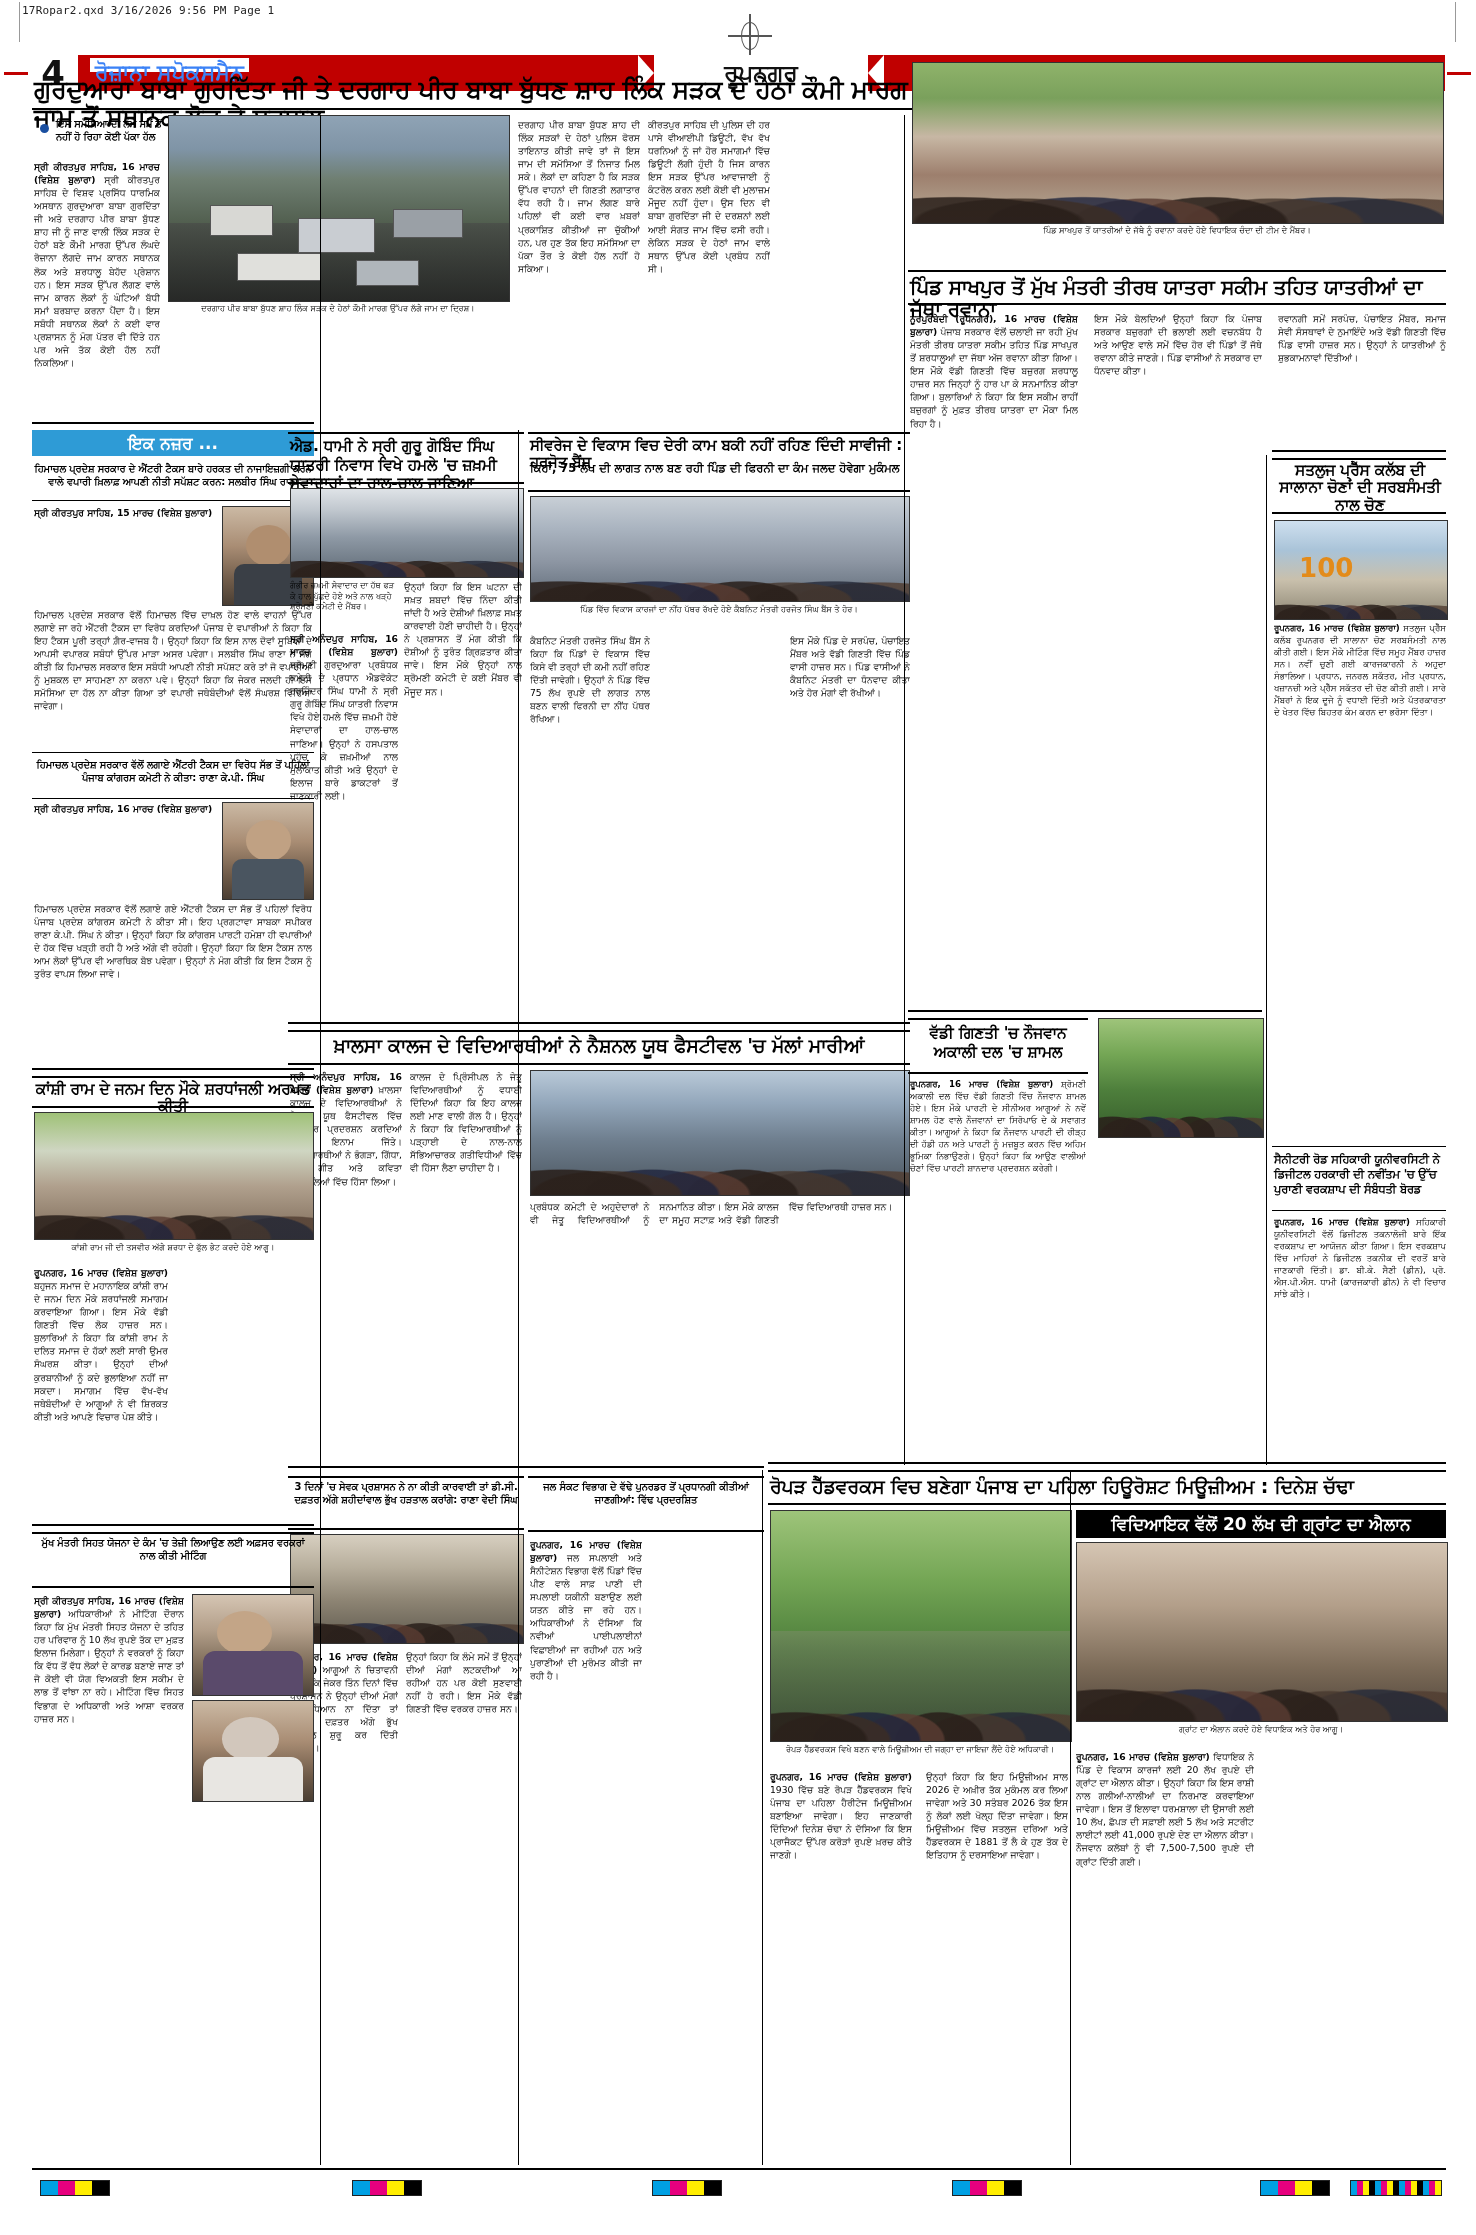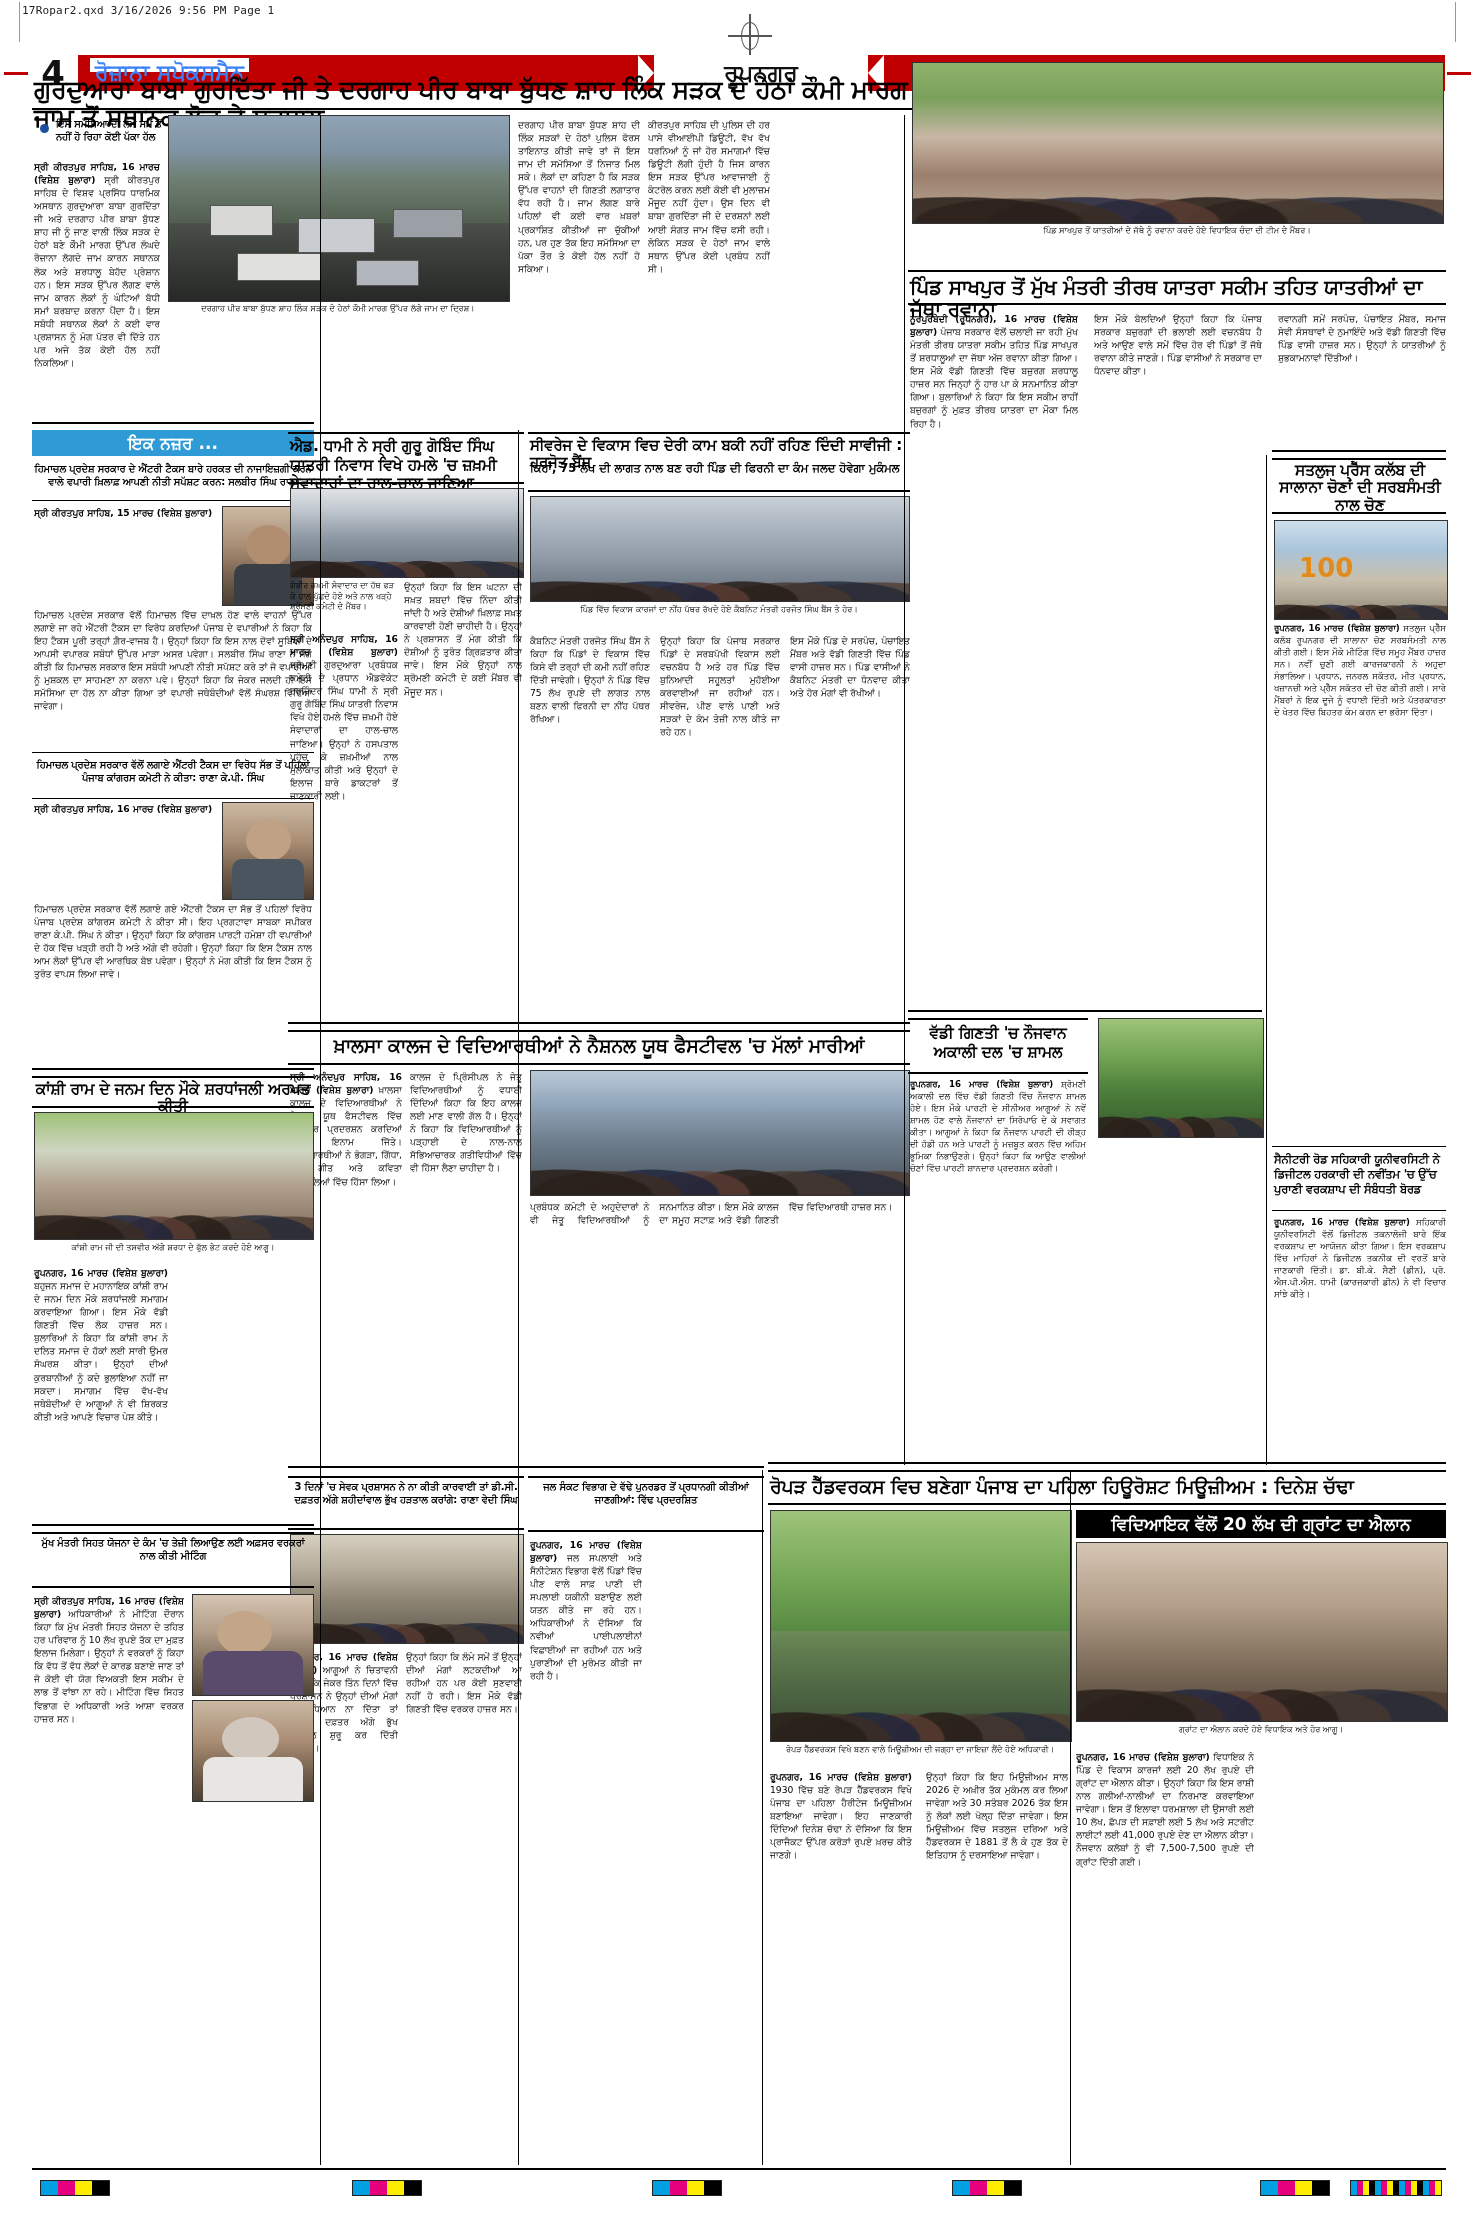--- a/index.html
+++ b/index.html
@@ -211,21 +211,20 @@
 
   <div class="hrule2" style="left:528px;top:432px;width:382px;"></div>
   <div class="hl hl-sub" style="left:530px;top:437px;width:378px;font-size:15px;">ਸੀਵਰੇਜ ਦੇ ਵਿਕਾਸ ਵਿਚ ਦੇਰੀ ਕਾਮ ਬਕੀ ਨਹੀਂ ਰਹਿਣ ਦਿੰਦੀ ਸਾਵੀਜੀ : ਹਰਜੋਤ ਬੈਂਸ</div>
   <div class="deck" style="left:530px;top:461px;width:378px;">ਕਿਹਾ, 75 ਲੱਖ ਦੀ ਲਾਗਤ ਨਾਲ ਬਣ ਰਹੀ ਪਿੰਡ ਦੀ ਫਿਰਨੀ ਦਾ ਕੰਮ ਜਲਦ ਹੋਵੇਗਾ ਮੁਕੰਮਲ</div>
   <div class="hrule2" style="left:528px;top:490px;width:382px;"></div>
   <div class="photo ph-meet" style="left:530px;top:496px;width:378px;height:104px;">
     <div class="ph-figs" style="height:72%;"></div>
   </div>
   <div class="cap" style="left:530px;top:604px;width:378px;">ਪਿੰਡ ਵਿੱਚ ਵਿਕਾਸ ਕਾਰਜਾਂ ਦਾ ਨੀਂਹ ਪੱਥਰ ਰੱਖਦੇ ਹੋਏ ਕੈਬਨਿਟ ਮੰਤਰੀ ਹਰਜੋਤ ਸਿੰਘ ਬੈਂਸ ਤੇ ਹੋਰ।</div>
   <div class="body-txt" style="left:530px;top:634px;width:120px;height:390px;">ਕੈਬਨਿਟ ਮੰਤਰੀ ਹਰਜੋਤ ਸਿੰਘ ਬੈਂਸ ਨੇ ਕਿਹਾ ਕਿ ਪਿੰਡਾਂ ਦੇ ਵਿਕਾਸ ਵਿੱਚ ਕਿਸੇ ਵੀ ਤਰ੍ਹਾਂ ਦੀ ਕਮੀ ਨਹੀਂ ਰਹਿਣ ਦਿੱਤੀ ਜਾਵੇਗੀ। ਉਨ੍ਹਾਂ ਨੇ ਪਿੰਡ ਵਿੱਚ 75 ਲੱਖ ਰੁਪਏ ਦੀ ਲਾਗਤ ਨਾਲ ਬਣਨ ਵਾਲੀ ਫਿਰਨੀ ਦਾ ਨੀਂਹ ਪੱਥਰ ਰੱਖਿਆ।</div>
-  <div class="body-txt" style="left:660px;top:634px;width:120px;height:390px;">ਉਨ੍ਹਾਂ ਕਿਹਾ ਕਿ ਪੰਜਾਬ ਸਰਕਾਰ ਪਿੰਡਾਂ ਦੇ ਸਰਬਪੱਖੀ ਵਿਕਾਸ ਲਈ ਵਚਨਬੱਧ ਹੈ ਅਤੇ ਹਰ ਪਿੰਡ ਵਿੱਚ ਬੁਨਿਆਦੀ ਸਹੂਲਤਾਂ ਮੁਹੱਈਆ ਕਰਵਾਈਆਂ ਜਾ ਰਹੀਆਂ ਹਨ। ਸੀਵਰੇਜ, ਪੀਣ ਵਾਲੇ ਪਾਣੀ ਅਤੇ ਸੜਕਾਂ ਦੇ ਕੰਮ ਤੇਜ਼ੀ ਨਾਲ ਕੀਤੇ ਜਾ ਰਹੇ ਹਨ।</div>
   <div class="body-txt" style="left:790px;top:634px;width:120px;height:390px;">ਇਸ ਮੌਕੇ ਪਿੰਡ ਦੇ ਸਰਪੰਚ, ਪੰਚਾਇਤ ਮੈਂਬਰ ਅਤੇ ਵੱਡੀ ਗਿਣਤੀ ਵਿੱਚ ਪਿੰਡ ਵਾਸੀ ਹਾਜ਼ਰ ਸਨ। ਪਿੰਡ ਵਾਸੀਆਂ ਨੇ ਕੈਬਨਿਟ ਮੰਤਰੀ ਦਾ ਧੰਨਵਾਦ ਕੀਤਾ ਅਤੇ ਹੋਰ ਮੰਗਾਂ ਵੀ ਰੱਖੀਆਂ।</div>
 
   <div class="hrule" style="left:1272px;top:1146px;width:174px;"></div>
   <div class="hl hl-tiny" style="left:1274px;top:1152px;width:172px;font-size:11.5px;line-height:1.3;">ਸੈਨੀਟਰੀ ਰੋਡ ਸਹਿਕਾਰੀ ਯੂਨੀਵਰਸਿਟੀ ਨੇ ਡਿਜੀਟਲ ਹਰਕਾਰੀ ਦੀ ਨਵੀਂਤਮ 'ਚ ਉੱਚ ਪੁਰਾਣੀ ਵਰਕਸ਼ਾਪ ਦੀ ਸੰਬੰਧਤੀ ਬੋਰਡ</div>
   <div class="hrule" style="left:1272px;top:1210px;width:174px;"></div>
   <div class="body-txt small" style="left:1274px;top:1216px;width:172px;height:260px;">
     <span class="byline">ਰੂਪਨਗਰ, 16 ਮਾਰਚ (ਵਿਸ਼ੇਸ਼ ਬੁਲਾਰਾ)</span>
     <span>ਸਹਿਕਾਰੀ ਯੂਨੀਵਰਸਿਟੀ ਵੱਲੋਂ ਡਿਜੀਟਲ ਤਕਨਾਲੋਜੀ ਬਾਰੇ ਇੱਕ ਵਰਕਸ਼ਾਪ ਦਾ ਆਯੋਜਨ ਕੀਤਾ ਗਿਆ। ਇਸ ਵਰਕਸ਼ਾਪ ਵਿੱਚ ਮਾਹਿਰਾਂ ਨੇ ਡਿਜੀਟਲ ਤਕਨੀਕ ਦੀ ਵਰਤੋਂ ਬਾਰੇ ਜਾਣਕਾਰੀ ਦਿੱਤੀ। ਡਾ. ਬੀ.ਕੇ. ਸੈਣੀ (ਡੀਨ), ਪ੍ਰੋ. ਐਸ.ਪੀ.ਐਸ. ਧਾਮੀ (ਕਾਰਜਕਾਰੀ ਡੀਨ) ਨੇ ਵੀ ਵਿਚਾਰ ਸਾਂਝੇ ਕੀਤੇ।</span>
   </div>
 

